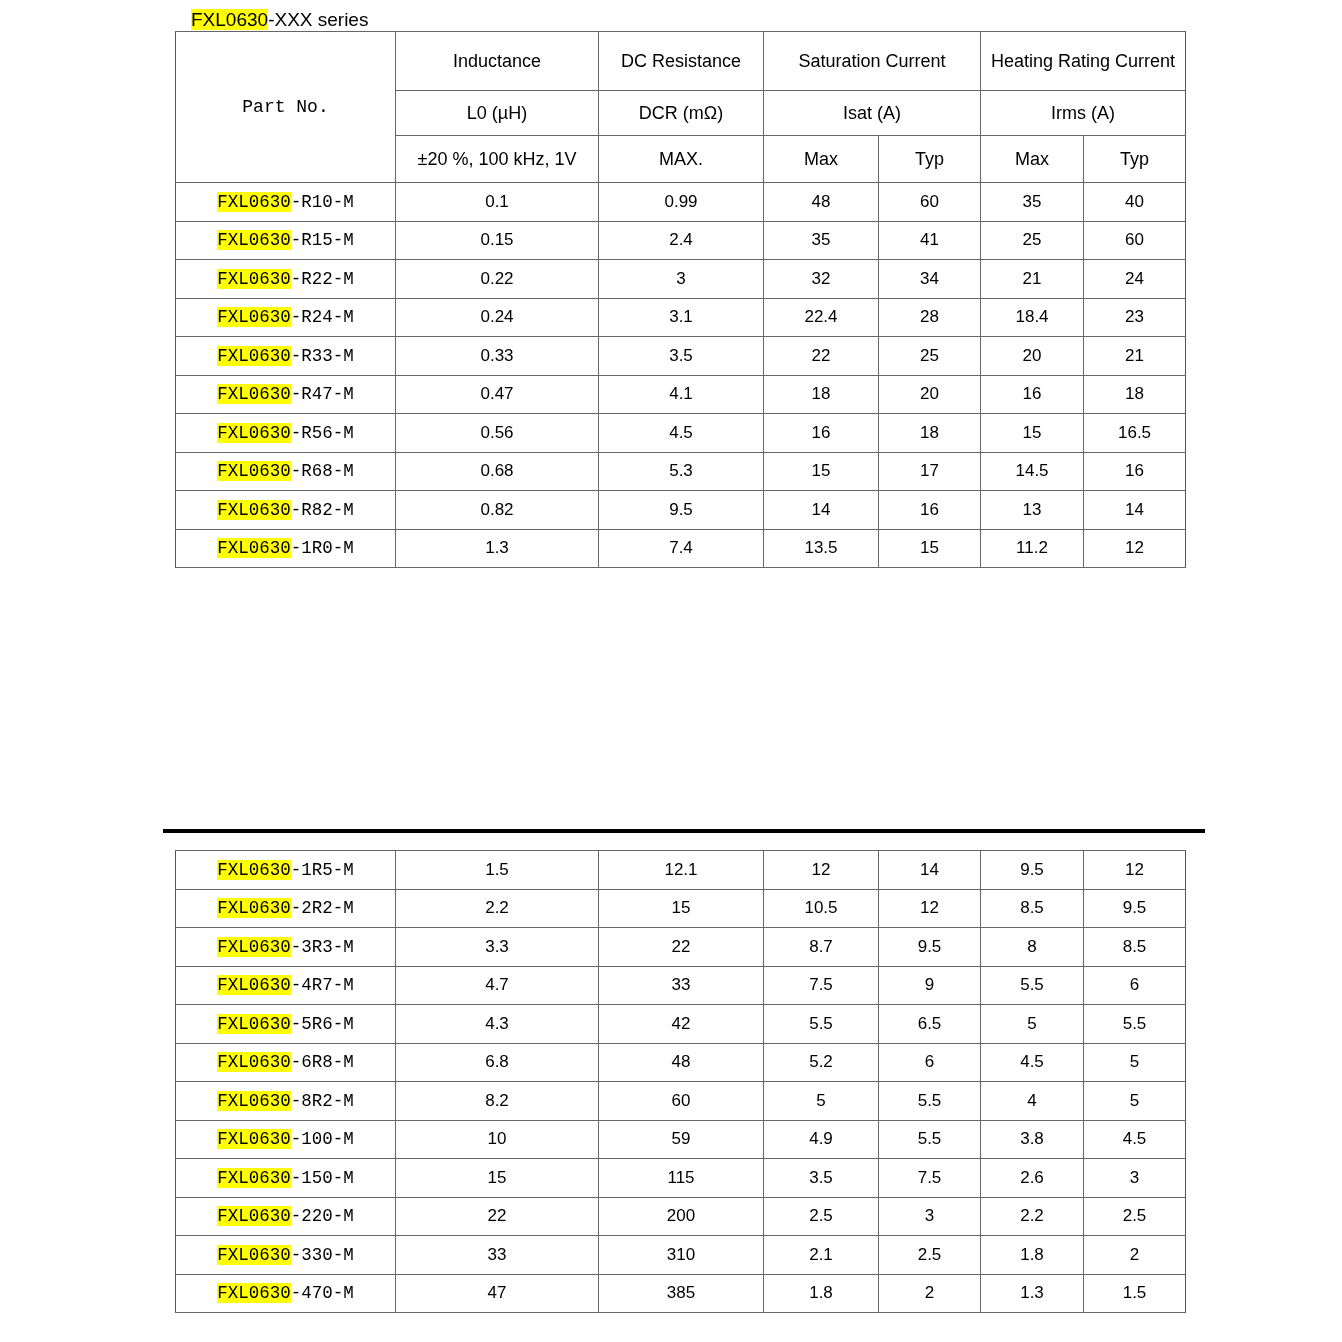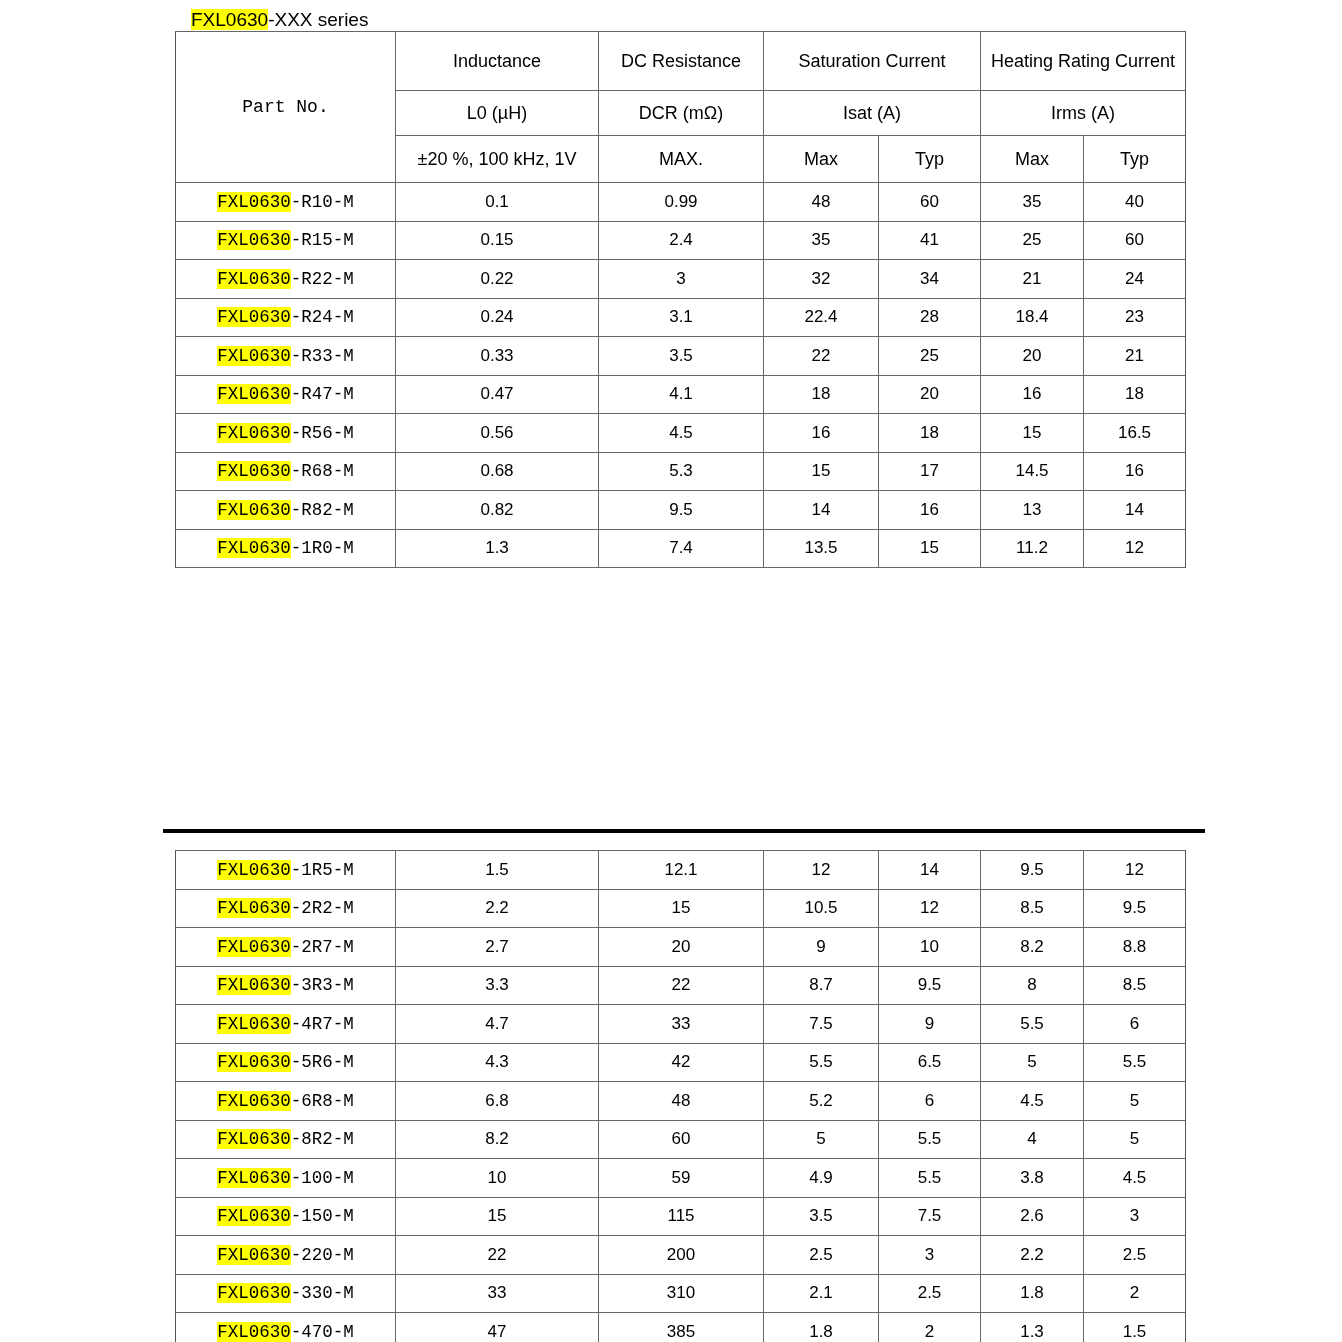--- a/index.html
+++ b/index.html
@@ -266,29 +266,20 @@
         <tr>
           <td class="part-cell outer-left"><span class="hl">FXL0630</span><span>-2R2-M</span></td>
           <td>2.2</td>
           <td>15</td>
           <td>10.5</td>
           <td>12</td>
           <td>8.5</td>
           <td class="outer-right">9.5</td>
         </tr>
         <tr>
-          <td class="part-cell outer-left"><span class="hl">FXL0630</span><span>-2R7-M</span></td>
-          <td>2.7</td>
-          <td>20</td>
-          <td>9</td>
-          <td>10</td>
-          <td>8.2</td>
-          <td class="outer-right">8.8</td>
-        </tr>
-        <tr>
           <td class="part-cell outer-left"><span class="hl">FXL0630</span><span>-3R3-M</span></td>
           <td>3.3</td>
           <td>22</td>
           <td>8.7</td>
           <td>9.5</td>
           <td>8</td>
           <td class="outer-right">8.5</td>
         </tr>
         <tr>
           <td class="part-cell outer-left"><span class="hl">FXL0630</span><span>-4R7-M</span></td>

